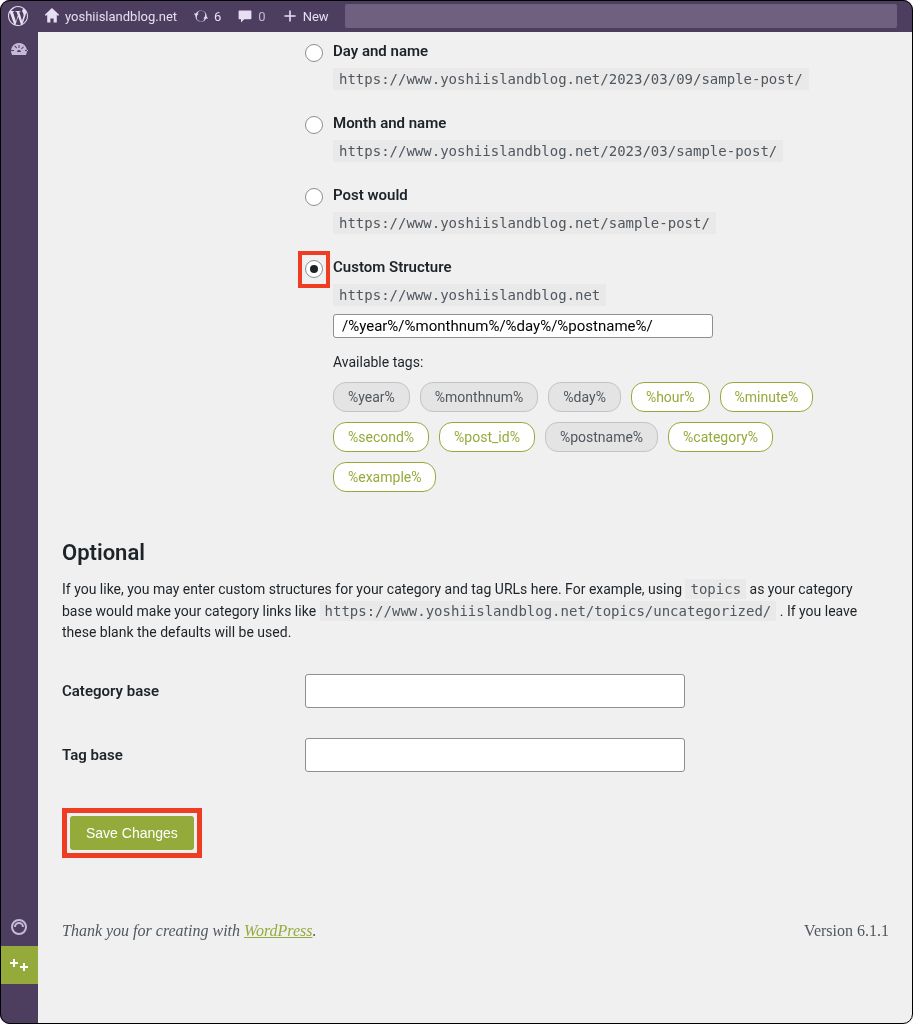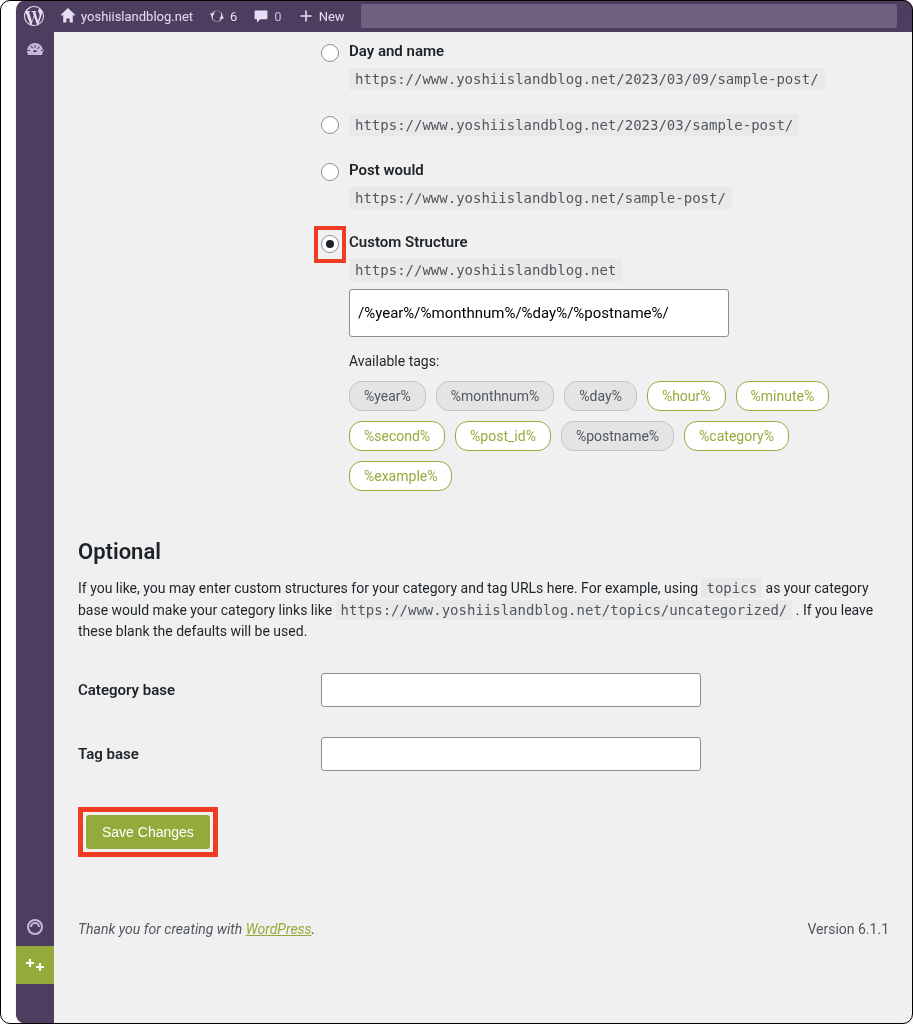--- a/index.html
+++ b/index.html
@@ -23,43 +23,43 @@
     
     .permalink-opt { display: flex; align-items: flex-start; gap: 10px; margin-bottom: 24px; padding-left: 243px; }
     .permalink-opt .radio-wrap { padding-top: 2px; position: relative; }
     .permalink-opt input[type=radio] { width: 18px; height: 18px; border: 1.5px solid #8c8f94; border-radius: 50%; appearance: none; background: #fff; cursor: pointer; position: relative; }
     .permalink-opt input[type=radio]:checked::before { content: ""; width: 8px; height: 8px; background: #1d2327; border-radius: 50%; position: absolute; left: 50%; top: 50%; transform: translate(-50%,-50%); }
     .permalink-opt .radio-hl { position: absolute; inset: -7px; border: 4px solid #ee3d23; pointer-events: none; }
     .permalink-opt label { font-weight: 600; font-size: 15px; }
     .permalink-opt .optbody { display: flex; flex-direction: column; gap: 8px; }
     .permalink-opt code { font-family: ui-monospace, Menlo, Consolas, monospace; background: #e9e9e9; padding: 3px 6px; font-size: 14px; color: #50575e; }
     .custom-baseurl { display: inline-block; }
-    .custom-input { width: 380px; height: 48px; padding: 0 8px; font-size: 15px; border: 1px solid #8c8f94; border-radius: 3px; font-family: inherit; }
+    .custom-input { width: 380px; height: 24px; padding: 0 8px; font-size: 15px; border: 1px solid #8c8f94; border-radius: 3px; font-family: inherit; }
     .avail-label { font-size: 14px; color: #1d2327; margin-top: 8px; }
     .tags { display: flex; flex-wrap: wrap; gap: 10px; margin-top: 4px; max-width: 500px; }
     .tag-btn { border: 1px solid #94ab3c; background: #fff; color: #94ab3c; padding: 6px 14px; border-radius: 13px; font-size: 14px; cursor: pointer; font-family: inherit; }
     .tag-btn.active { background: #e4e4e4; color: #50575e; border-color: #c3c4c7; }
     
     .section-h { font-size: 22px; font-weight: 600; margin: 48px 0 14px 0; }
     .section-p { font-size: 14px; line-height: 1.55; color: #1d2327; max-width: 820px; }
     .section-p code { font-family: ui-monospace, Menlo, Consolas, monospace; background: #e9e9e9; padding: 2px 5px; font-size: 14px; color: #50575e; }
     
     .form-row { display: flex; align-items: center; margin-top: 30px; }
     .form-row label { width: 243px; font-weight: 600; font-size: 15px; }
     .form-row input { width: 380px; height: 34px; padding: 0 8px; font-size: 14px; border: 1px solid #8c8f94; border-radius: 3px; }
     
     .submit-wrap { position: relative; display: inline-block; margin-top: 36px; padding: 8px; }
     .submit-btn { background: #94ab3c; border: none; color: #fff; padding: 9px 16px; border-radius: 3px; font-size: 14px; font-weight: 500; cursor: pointer; }
     .submit-hl { position: absolute; inset: 0; border: 5px solid #ee3d23; pointer-events: none; }
     
-    .footer { display: flex; justify-content: space-between; align-items: flex-end; margin-top: 64px; font-size: 14px; }
+    .footer { display: flex; justify-content: space-between; align-items: flex-end; margin-top: 64px; font-size: 16px; font-family: Liberation Serif, serif; }
     .footer .thanks { font-style: italic; color: #50575e; }
     .footer .thanks a { color: #94ab3c; text-decoration: underline; }
     .footer .ver { color: #50575e; }
-    .outer-wrap { display: flex; flex-direction: column; height: 1024px; background: #fca5a5; border-radius: 10px; overflow: hidden; box-shadow: 0 0 0 1px rgba(0,0,0,.05); margin-left: 16px; }
+    .outer-wrap { display: flex; flex-direction: column; height: 1024px; background: #fca5a5; border-radius: 10px; overflow: hidden; box-shadow: 0 0 0 1px rgba(0,0,0,.05); }
     .outer-border { position: absolute; inset: 0; border: 1px solid #000; border-radius: 10px; pointer-events: none; }
   </style>
 </head>
 <body>
 
 <div class="outer-wrap">
   <div class="adminbar">
     <div class="ab-item">
       <svg class="wp-logo-icon" viewBox="0 0 20 20" fill="currentColor">
           <path d="M10 0C4.5 0 0 4.5 0 10s4.5 10 10 10 10-4.5 10-10S15.5 0 10 0zm-9 10c0-1.3.3-2.5.8-3.6L6 18C3 16.6 1 13.5 1 10zm9 9c-.9 0-1.7-.1-2.5-.4l2.7-7.8 2.8 7.6c-1 .4-2 .6-3 .6zm1.2-13.2c.5 0 1-.1 1-.1.5 0 .4-.7 0-.7 0 0-1.4.1-2.3.1-.8 0-2.2-.1-2.2-.1-.5 0-.5.7-.1.7 0 0 .4.1.9.1l1.3 3.7L8 15.5 4.9 5.8c.5 0 1-.1 1-.1.5 0 .4-.7 0-.7 0 0-1.4.1-2.3.1H3C4.6 2.7 7.1 1 10 1c2.1 0 4.1.8 5.6 2.2h-.1c-.8 0-1.4.7-1.4 1.5 0 .7.4 1.3.8 2 .3.6.7 1.3.7 2.3 0 .7-.2 1.7-.6 2.8L14 14.7l-2.8-8.9zm3.3 12.1l2.8-7.9c.5-1.3.7-2.3.7-3.2v-.6c.6 1.2 1 2.5 1 3.8 0 3.2-1.7 6-4.5 7.9z"></path>
@@ -120,20 +120,21 @@
           <div class="permalink-opt">
             <div class="radio-wrap"><input type="radio" name="perm" style=""></div>
             <div class="optbody">
               <label>Day and name</label>
               <code>https://www.yoshiislandblog.net/2023/03/09/sample-post/</code>
             </div>
           </div>
           <div class="permalink-opt">
             <div class="radio-wrap"><input type="radio" name="perm" style=""></div>
             <div class="optbody">
+              <label>Month and name</label>
               <code>https://www.yoshiislandblog.net/2023/03/sample-post/</code>
             </div>
           </div>
           <div class="permalink-opt">
             <div class="radio-wrap"><input type="radio" name="perm" style=""></div>
             <div class="optbody">
               <label>Post would</label>
               <code>https://www.yoshiislandblog.net/sample-post/</code>
             </div>
           </div>

